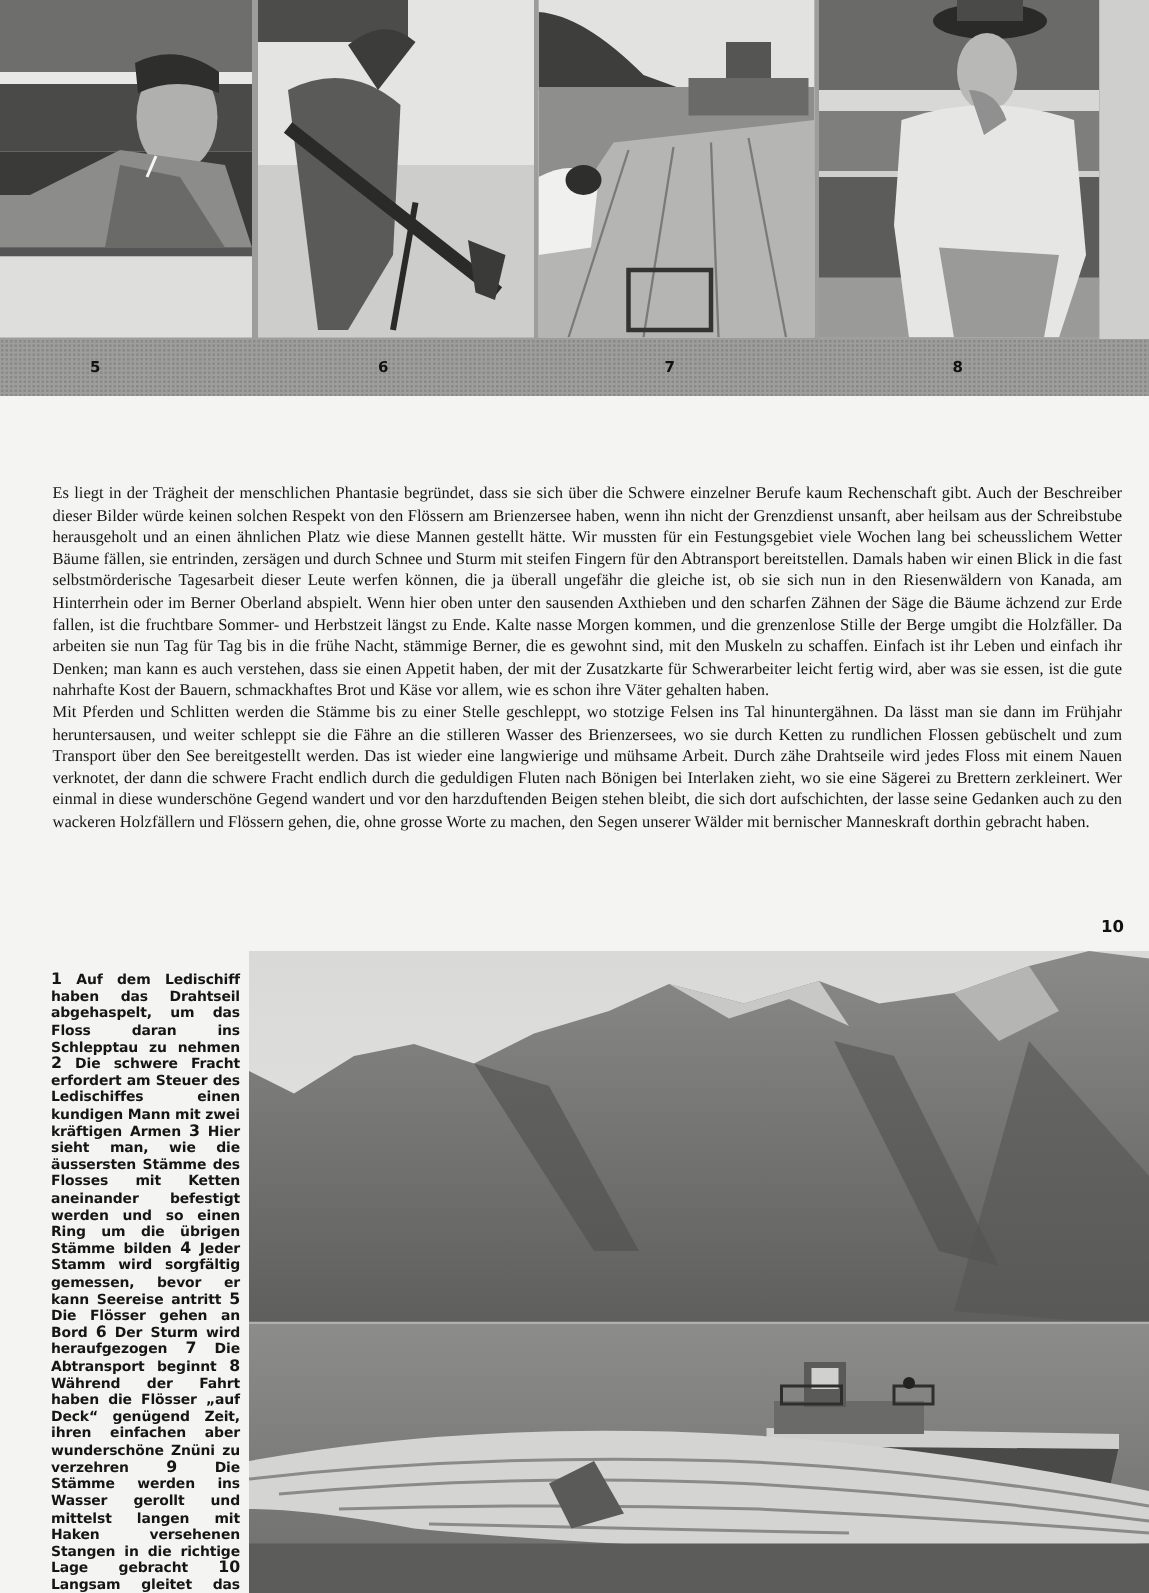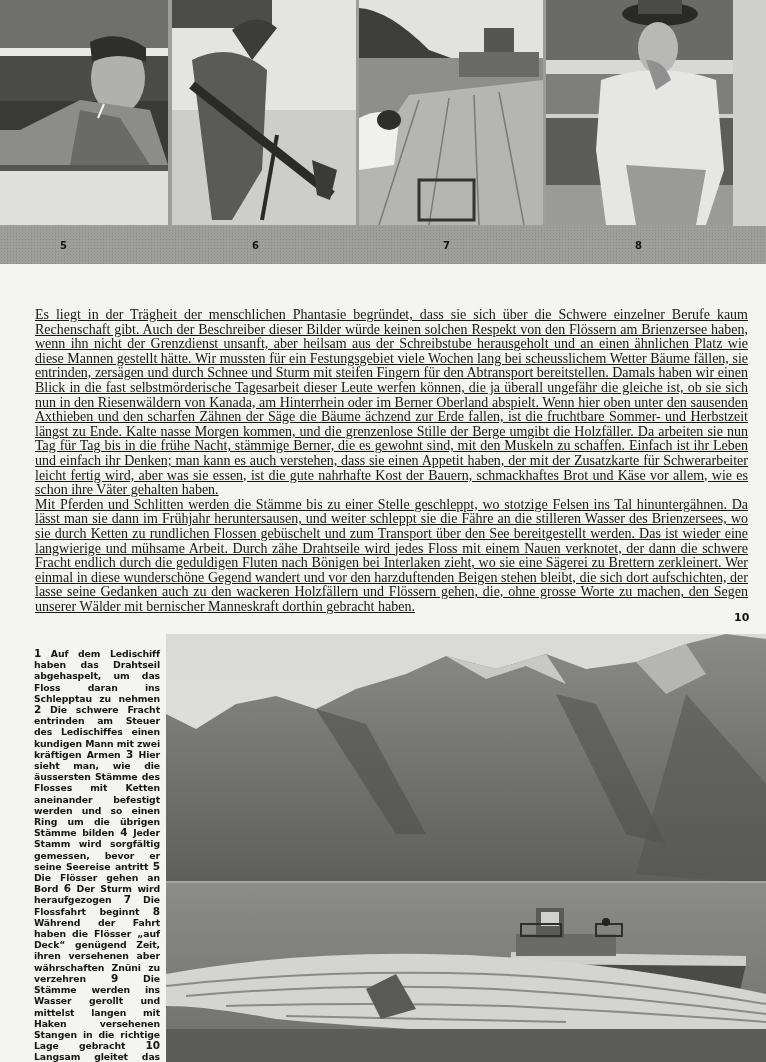--- a/index.html
+++ b/index.html
@@ -19,22 +19,22 @@
     position: absolute; left: 0; top: 226px; width: 766px; height: 38px;
     background: #9e9e9c;
     background-image: radial-gradient(#8a8a88 1px, transparent 1px);
     background-size: 3px 3px;
   }
   .fig-num {
     position: absolute; top: 240px; font-family: "DejaVu Sans", sans-serif; font-weight: bold;
     font-size: 10px; color: #111;
   }
   .body-text {
-    position: absolute; left: 35px; top: 308px; width: 713px;
-    font-size: 14px; line-height: 14.6px; text-align: justify; color: #161616; text-decoration: underline;
+    position: absolute; left: 35px; top: 322px; width: 713px;
+    font-size: 11px; line-height: 14.6px; text-align: justify; color: #161616;
   }
   .body-text p { margin: 0; text-indent: 0; }
   .page-num {
     position: absolute; left: 734px; top: 611px; font-family: "DejaVu Sans", sans-serif;
     font-weight: bold; font-size: 11px; color: #111;
   }
   .legend {
     position: absolute; left: 34px; top: 648px; width: 126px;
     font-family: "DejaVu Sans", sans-serif; font-size: 9.3px; line-height: 11.2px;
     text-align: justify; color: #151515; font-weight: 600; letter-spacing: -0.1px;
@@ -124,27 +124,27 @@
 
 <div class="body-text">
   <p>Es liegt in der Trägheit der menschlichen Phantasie begründet, dass sie sich über die Schwere einzelner Berufe kaum Rechenschaft gibt. Auch der Beschreiber dieser Bilder würde keinen solchen Respekt von den Flössern am Brienzersee haben, wenn ihn nicht der Grenzdienst unsanft, aber heilsam aus der Schreibstube herausgeholt und an einen ähnlichen Platz wie diese Mannen gestellt hätte. Wir mussten für ein Festungsgebiet viele Wochen lang bei scheusslichem Wetter Bäume fällen, sie entrinden, zersägen und durch Schnee und Sturm mit steifen Fingern für den Abtransport bereitstellen. Damals haben wir einen Blick in die fast selbstmörderische Tagesarbeit dieser Leute werfen können, die ja überall ungefähr die gleiche ist, ob sie sich nun in den Riesenwäldern von Kanada, am Hinterrhein oder im Berner Oberland abspielt. Wenn hier oben unter den sausenden Axthieben und den scharfen Zähnen der Säge die Bäume ächzend zur Erde fallen, ist die fruchtbare Sommer- und Herbstzeit längst zu Ende. Kalte nasse Morgen kommen, und die grenzenlose Stille der Berge umgibt die Holzfäller. Da arbeiten sie nun Tag für Tag bis in die frühe Nacht, stämmige Berner, die es gewohnt sind, mit den Muskeln zu schaffen. Einfach ist ihr Leben und einfach ihr Denken; man kann es auch verstehen, dass sie einen Appetit haben, der mit der Zusatzkarte für Schwerarbeiter leicht fertig wird, aber was sie essen, ist die gute nahrhafte Kost der Bauern, schmackhaftes Brot und Käse vor allem, wie es schon ihre Väter gehalten haben.</p>
   <p>Mit Pferden und Schlitten werden die Stämme bis zu einer Stelle geschleppt, wo stotzige Felsen ins Tal hinuntergähnen. Da lässt man sie dann im Frühjahr heruntersausen, und weiter schleppt sie die Fähre an die stilleren Wasser des Brienzersees, wo sie durch Ketten zu rundlichen Flossen gebüschelt und zum Transport über den See bereitgestellt werden. Das ist wieder eine langwierige und mühsame Arbeit. Durch zähe Drahtseile wird jedes Floss mit einem Nauen verknotet, der dann die schwere Fracht endlich durch die geduldigen Fluten nach Bönigen bei Interlaken zieht, wo sie eine Sägerei zu Brettern zerkleinert. Wer einmal in diese wunderschöne Gegend wandert und vor den harzduftenden Beigen stehen bleibt, die sich dort aufschichten, der lasse seine Gedanken auch zu den wackeren Holzfällern und Flössern gehen, die, ohne grosse Worte zu machen, den Segen unserer Wälder mit bernischer Manneskraft dorthin gebracht haben.</p>
 </div>
 
 <span class="page-num">10</span>
 
 <div class="legend">
   <span><span class="n">1</span> <span>Auf dem Ledischiff haben das Drahtseil abgehaspelt, um das Floss daran ins Schlepptau zu nehmen</span></span>
-  <span><span class="n">2</span> <span>Die schwere Fracht entrinden am Steuer des Ledischiffes einen kundigen Mann mit zwei kräftigen Armen</span></span>
+  <span><span class="n">2</span> <span>Die schwere Fracht erfordert am Steuer des Ledischiffes einen kundigen Mann mit zwei kräftigen Armen</span></span>
   <span><span class="n">3</span> <span>Hier sieht man, wie die äussersten Stämme des Flosses mit Ketten aneinander befestigt werden und so einen Ring um die übrigen Stämme bilden</span></span>
-  <span><span class="n">4</span> <span>Jeder Stamm wird sorgfältig gemessen, bevor er seine Seereise antritt</span></span>
+  <span><span class="n">4</span> <span>Jeder Stamm wird sorgfältig gemessen, bevor er kann Seereise antritt</span></span>
   <span><span class="n">5</span> <span>Die Flösser gehen an Bord</span></span>
   <span><span class="n">6</span> <span>Der Sturm wird heraufgezogen</span></span>
-  <span><span class="n">7</span> <span>Die Flossfahrt beginnt</span></span>
-  <span><span class="n">8</span> <span>Während der Fahrt haben die Flösser „auf Deck“ genügend Zeit, ihren versehenen aber währschaften Znüni zu verzehren</span></span>
+  <span><span class="n">7</span> <span>Die Abtransport beginnt</span></span>
+  <span><span class="n">8</span> <span>Während der Fahrt haben die Flösser „auf Deck“ genügend Zeit, ihren einfachen aber wunderschöne Znüni zu verzehren</span></span>
   <span><span class="n">9</span> <span>Die Stämme werden ins Wasser gerollt und mittelst langen mit Haken versehenen Stangen in die richtige Lage gebracht</span></span>
   <span><span class="n">10</span> <span>Langsam gleitet das Ledischiff dahin, die vielen Stämme hinter sich herschleppend</span></span>
 </div>
 
 <div class="big-photo">
   <svg viewBox="0 0 600 428" preserveAspectRatio="none">
     <defs>
       <linearGradient id="sky" x1="0" y1="0" x2="0" y2="1">
         <stop offset="0" stop-color="#d9d9d7"></stop>
           <stop offset="1" stop-color="#eeeeec"></stop>

